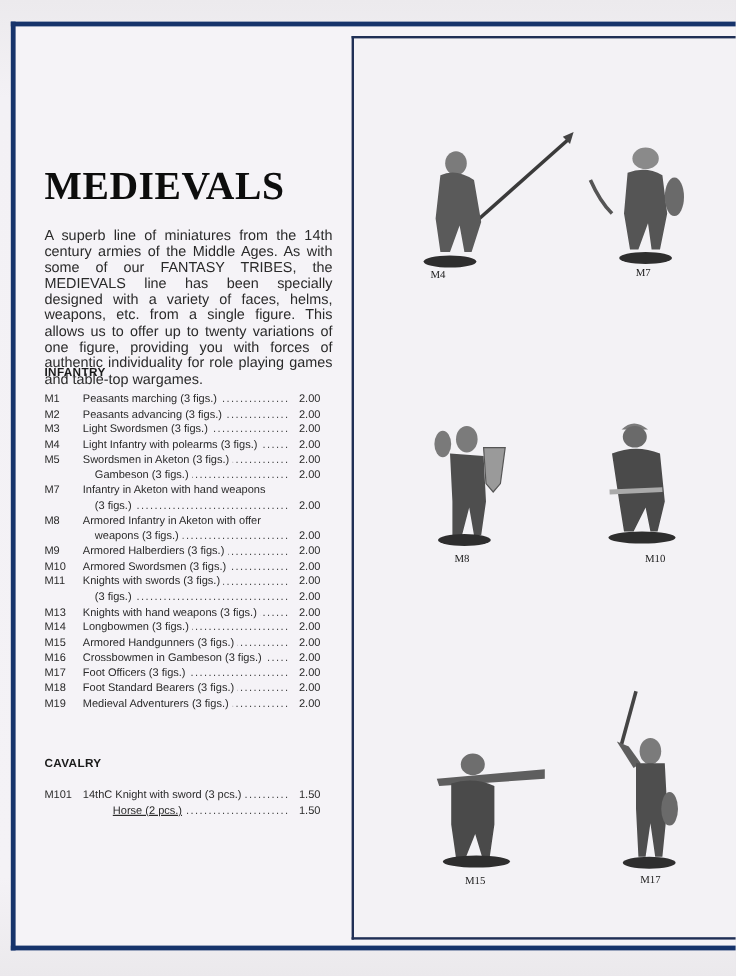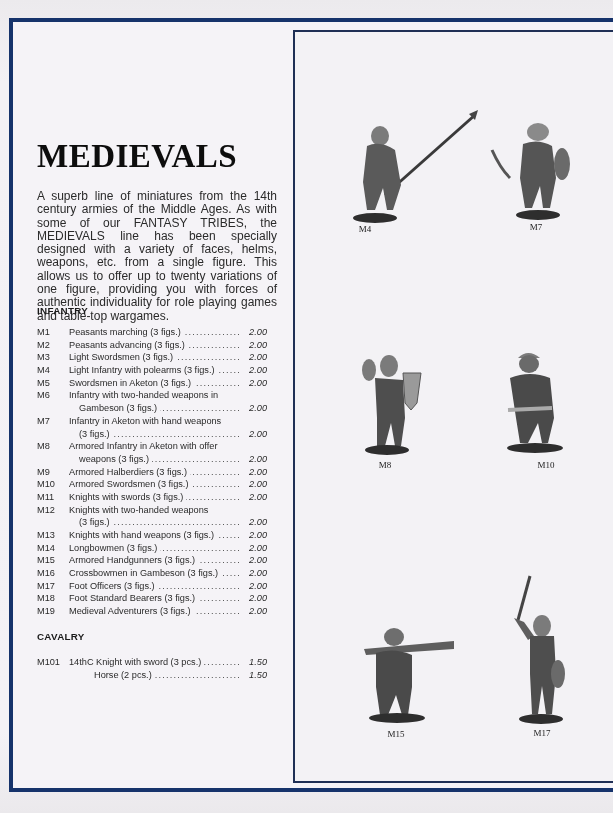--- a/index.html
+++ b/index.html
@@ -45,23 +45,23 @@
       position: absolute; left: 37px;
       font-size: 9.8px; font-weight: bold; letter-spacing: 0.3px;
       color: #1a1a1a; margin: 0;
     }
     .price-list { position: absolute; left: 37px; width: 230px; }
     .row { position: relative; font-size: 9.2px; line-height: 12.7px; height: 12.7px; color: #2a2a2a; white-space: nowrap; }
     .row .code { position: absolute; left: 0; top: 0; }
     .row .desc { position: absolute; left: 32px; top: 0; }
     .row .desc.indent { left: 42px; }
     .row .dots { position: absolute; top: 0; right: 26px; overflow: hidden; letter-spacing: 1.2px; color: #444; }
-    .row .price { position: absolute; right: 0; top: 0; font-style: italic; }
+    .row .price { position: absolute; right: 0; top: 0; }
     .cav .desc { left: 32px; }
-    .cav .desc.indent { left: 57px; }
+    .cav .desc.indent { left: 57px; text-decoration: underline; }
 
     .figure { position: absolute; }
     .fig-label {
       position: absolute; font-family: "Liberation Serif", serif;
       font-size: 9px; color: #222; text-align: center; width: 40px;
     }
     svg { display: block; }
   </style>
 </head>
 <body>
@@ -99,24 +99,20 @@
         <span class="dots" style="left: 181px; width: 23px; right: auto; text-align: right; direction: rtl;">.........................................</span>
         <span class="price">2.00</span>
       </div>
       <div class="row">
         <span class="code">M5</span>
         <span class="desc">Swordsmen in Aketon (3 figs.)</span>
         <span class="dots" style="left: 157px; width: 47px; right: auto; text-align: right; direction: rtl;">.........................................</span>
         <span class="price">2.00</span>
       </div>
       <div class="row">
-        <span class="code">M6</span>
-        <span class="desc">Infantry with two-handed weapons in</span>
-      </div>
-      <div class="row">
         <span class="desc indent">Gambeson (3 figs.)</span>
         <span class="dots" style="left: 123px; width: 81px; right: auto; text-align: right; direction: rtl;">.........................................</span>
         <span class="price">2.00</span>
       </div>
       <div class="row">
         <span class="code">M7</span>
         <span class="desc">Infantry in Aketon with hand weapons</span>
       </div>
       <div class="row">
         <span class="desc indent">(3 figs.)</span>
@@ -142,24 +138,20 @@
         <span class="code">M10</span>
         <span class="desc">Armored Swordsmen (3 figs.)</span>
         <span class="dots" style="left: 154px; width: 50px; right: auto; text-align: right; direction: rtl;">.........................................</span>
         <span class="price">2.00</span>
       </div>
       <div class="row">
         <span class="code">M11</span>
         <span class="desc">Knights with swords (3 figs.)</span>
         <span class="dots" style="left: 149px; width: 55px; right: auto; text-align: right; direction: rtl;">.........................................</span>
         <span class="price">2.00</span>
-      </div>
-      <div class="row">
-        <span class="code">M12</span>
-        <span class="desc">Knights with two-handed weapons</span>
       </div>
       <div class="row">
         <span class="desc indent">(3 figs.)</span>
         <span class="dots" style="left: 76px; width: 128px; right: auto; text-align: right; direction: rtl;">.........................................</span>
         <span class="price">2.00</span>
       </div>
       <div class="row">
         <span class="code">M13</span>
         <span class="desc">Knights with hand weapons (3 figs.)</span>
         <span class="dots" style="left: 180px; width: 24px; right: auto; text-align: right; direction: rtl;">.........................................</span>

